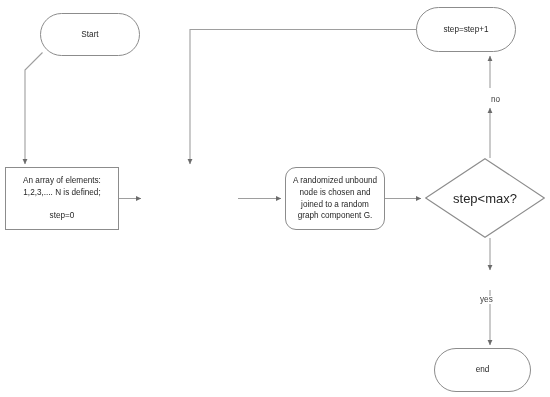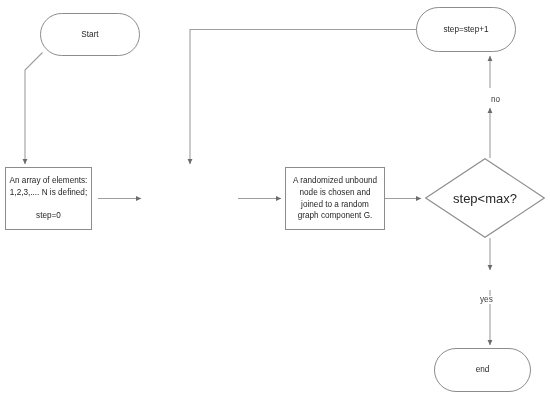--- a/index.html
+++ b/index.html
@@ -103,29 +103,29 @@
     <path d="M440,29.5 L190,29.5 L190,164" fill="none" stroke="#9e9e9e" stroke-width="1.1" marker-end="url(#arrow)"></path>
 
     <path d="M490,238 L490,270" fill="none" stroke="#9e9e9e" stroke-width="1.1" marker-end="url(#arrow)"></path>
     <path d="M490,290 L490,345" fill="none" stroke="#9e9e9e" stroke-width="1.1" marker-end="url(#arrow)"></path>
   </svg>
 
   <div class="node terminator" style="left:40px; top:13px; width:100px; height:43px;">
     <span class="label">Start</span>
   </div>
 
-  <div class="node process" style="left:5px; top:167px; width:87px; height:63px;">
+  <div class="node process" style="left:5px; top:167px; width:114px; height:63px;">
     <span class="label">An array of elements:
 1,2,3,.... N is defined;
 
 step=0</span>
   </div>
 
 
-  <div class="node process" style="left:285px; top:167px; width:100px; height:63px;">
+  <div class="node process" style="left:285px; top:167px; width:100px; height:63px;border-radius:11px;">
     <span class="label">A randomized unbound
 node is chosen and
 joined to a random
 graph component G.</span>
   </div>
 
   <div class="diamond" style="left:425px; top:158px; width:120px; height:80px;">
     <svg class="dshape" width="120" height="80" viewBox="0 0 120 80" xmlns="http://www.w3.org/2000/svg">
       <polygon points="60,0.7 119.3,40 60,79.3 0.7,40" fill="#ffffff" stroke="#8c8c8c" stroke-width="1.1"></polygon>
     </svg>

